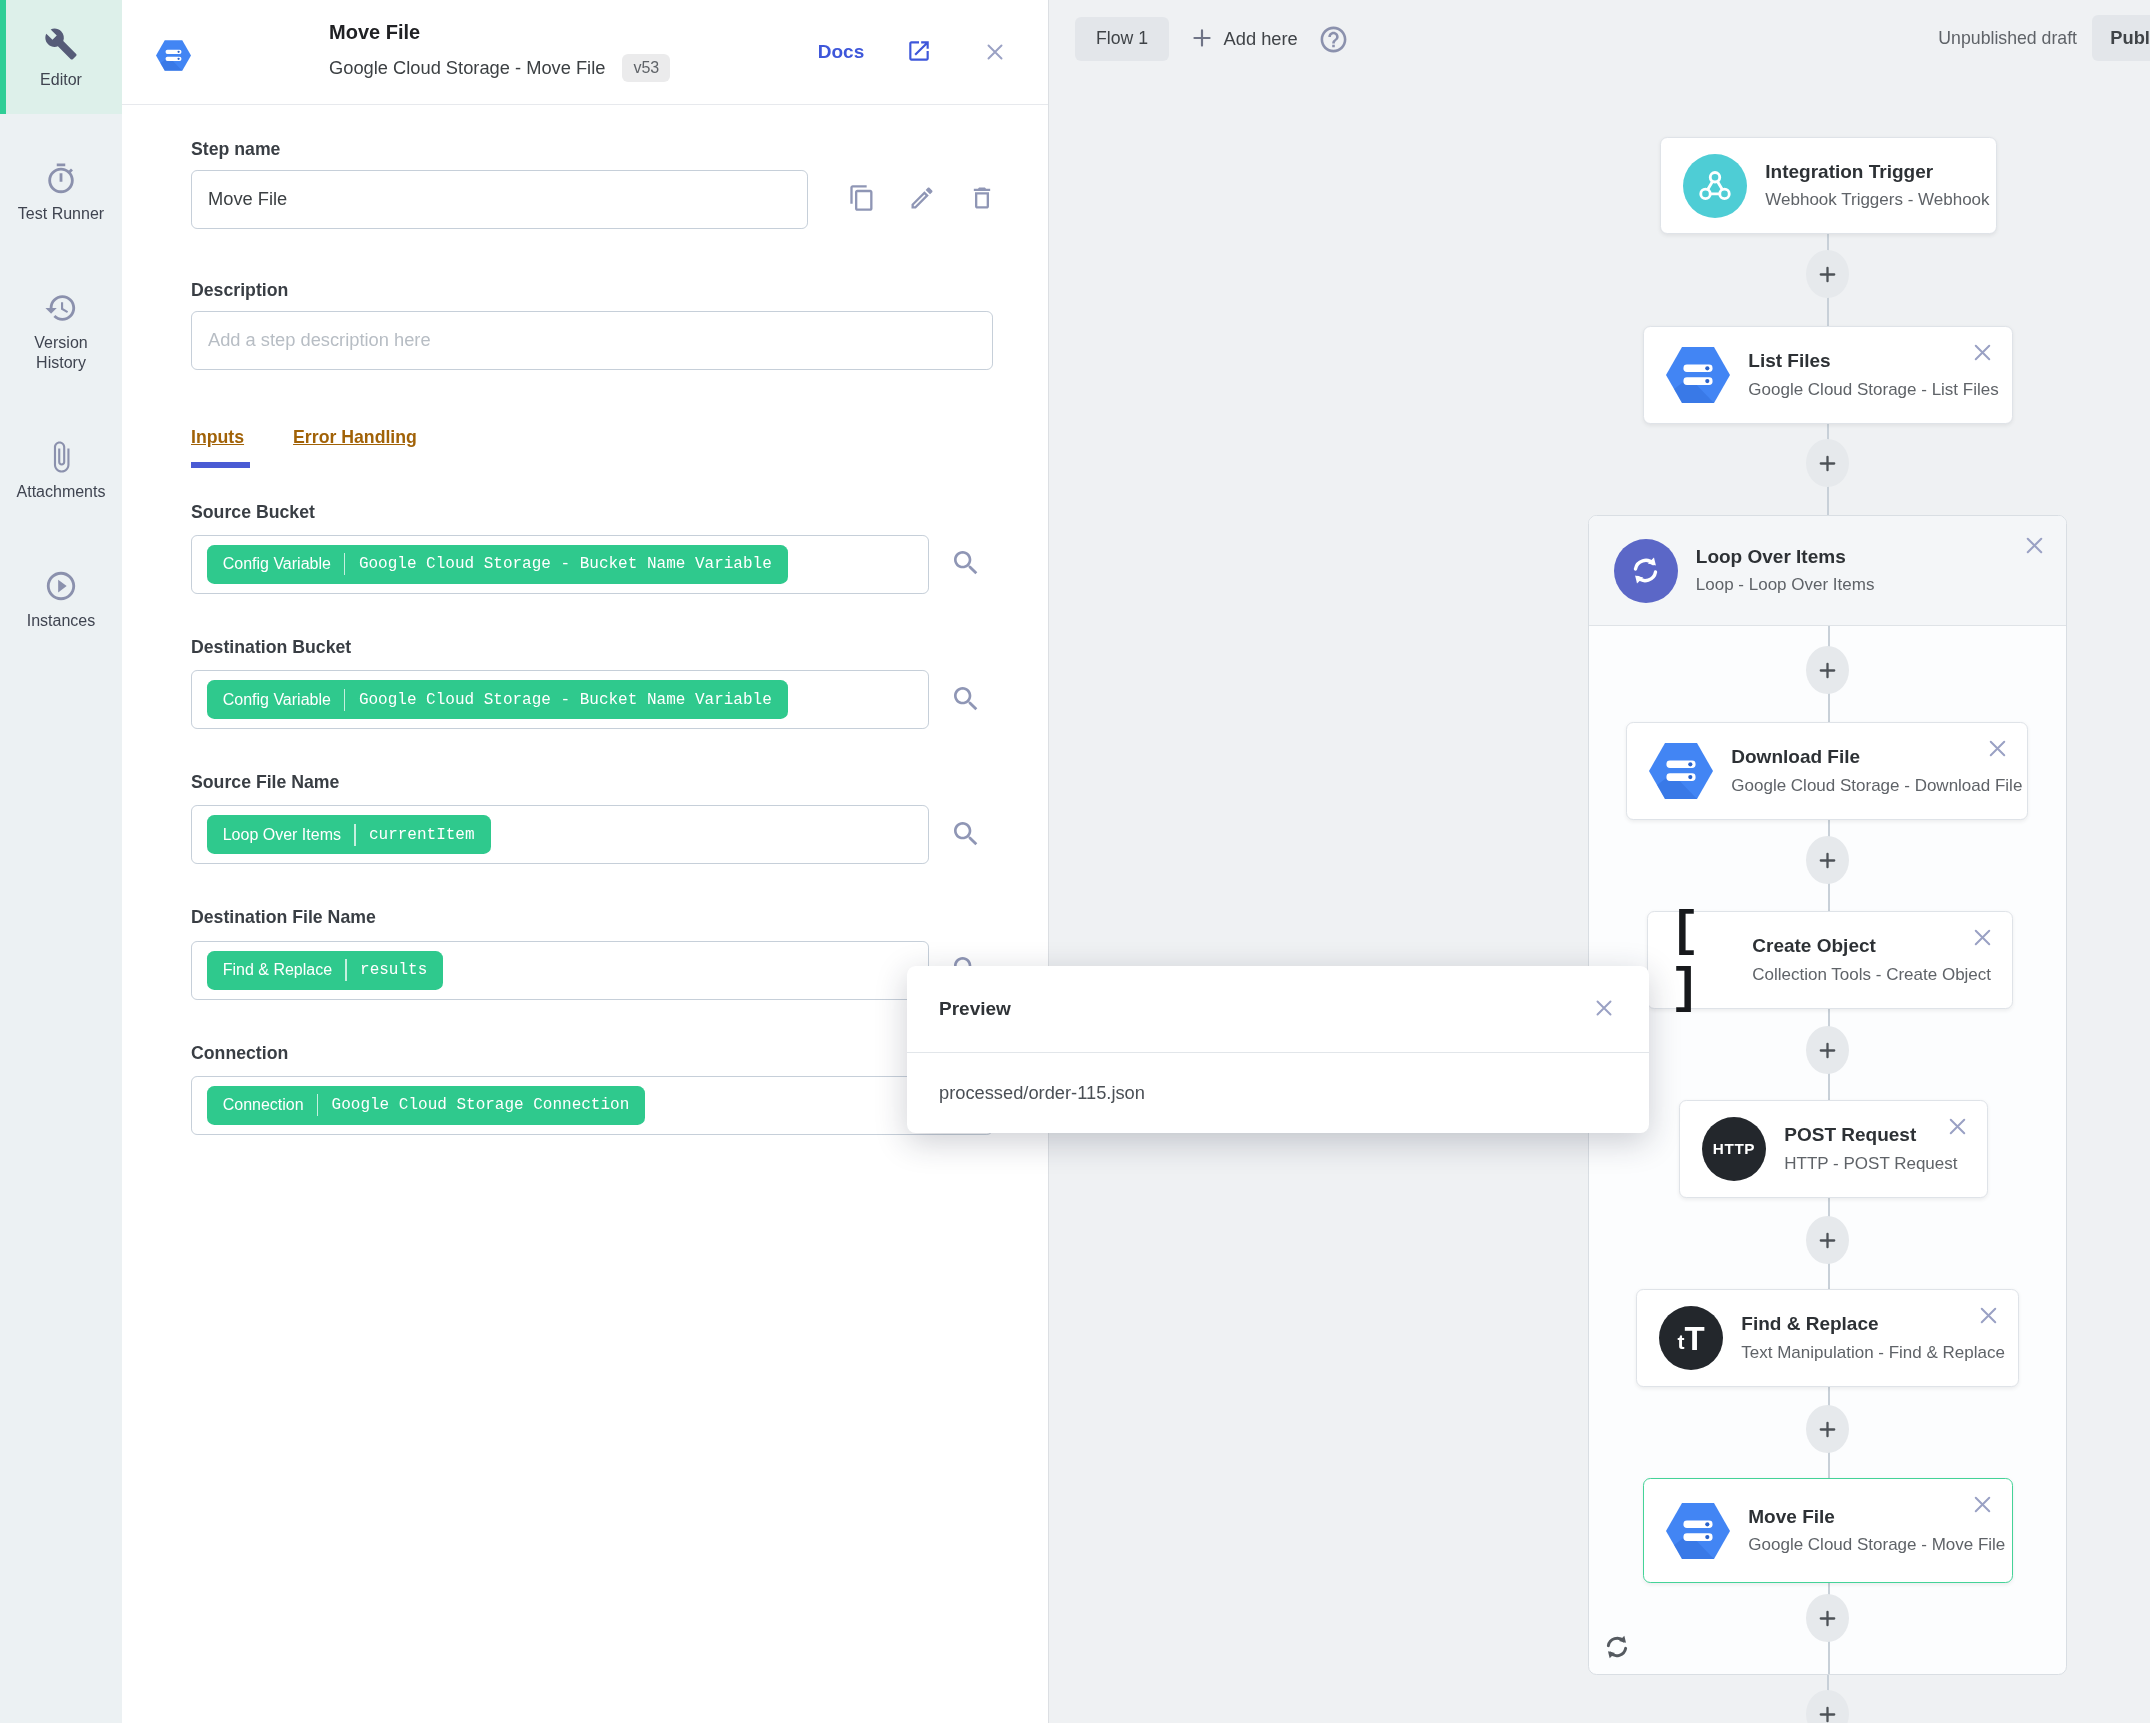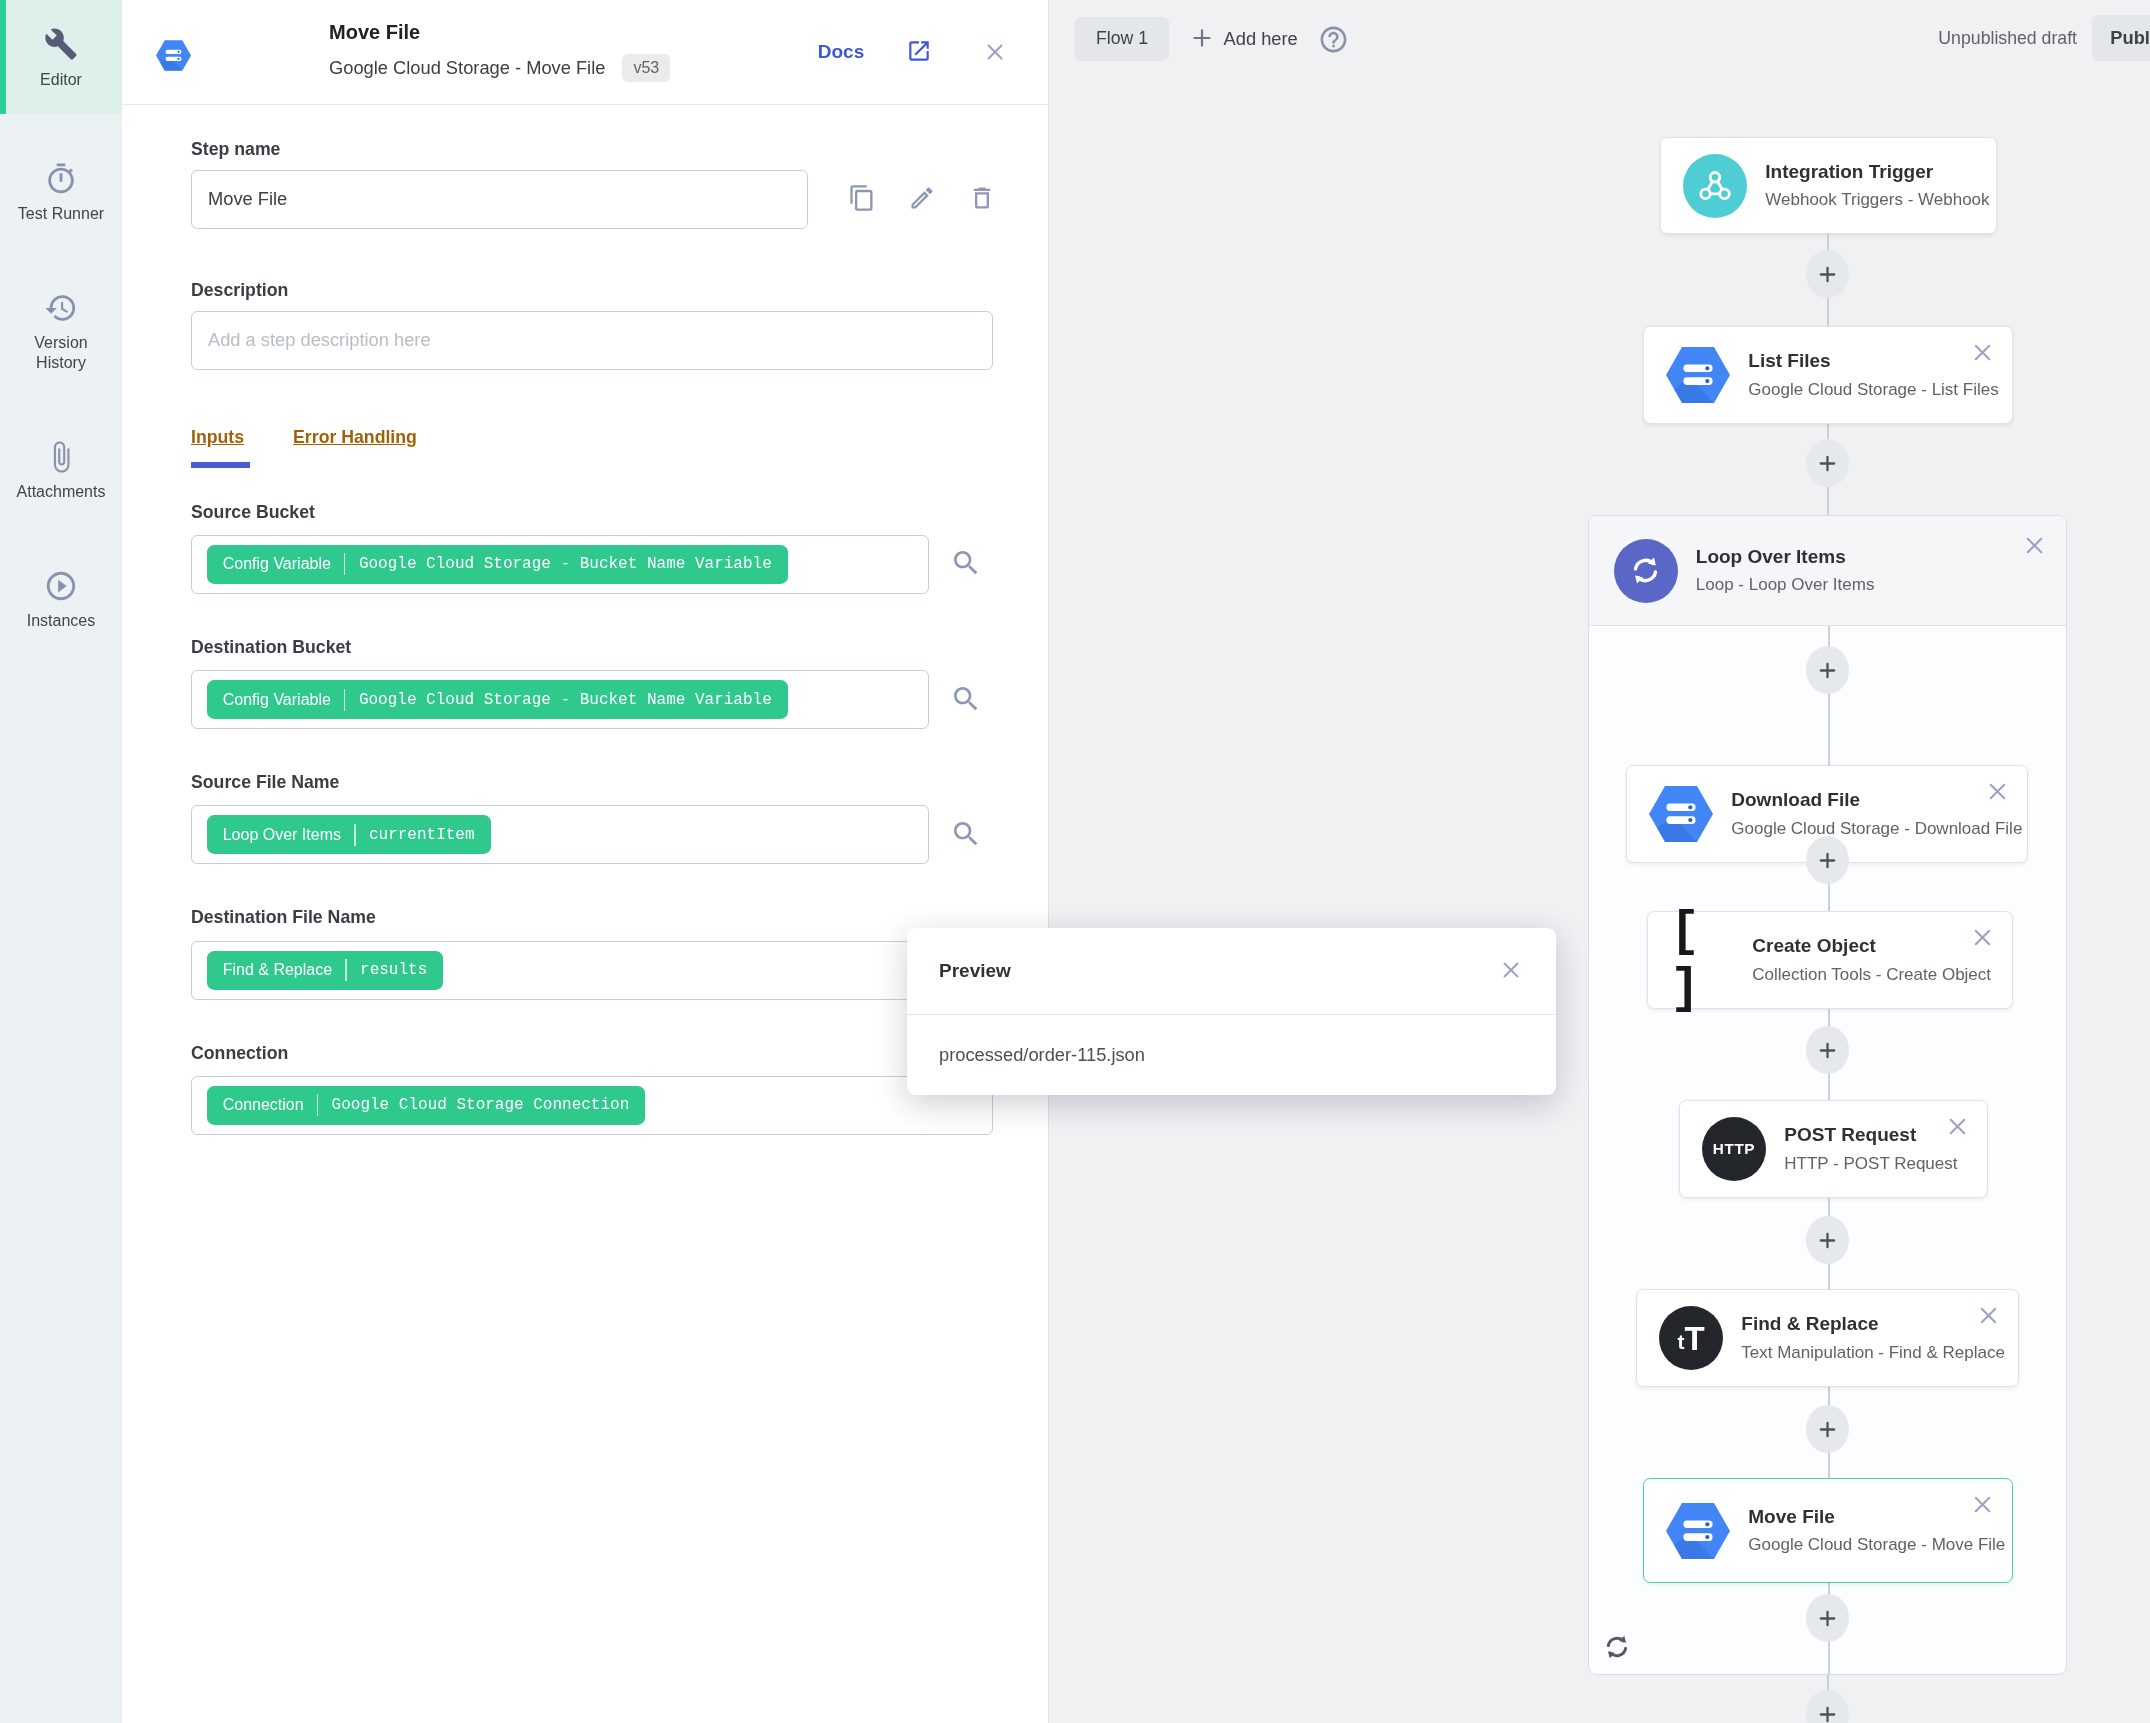--- a/index.html
+++ b/index.html
@@ -82,21 +82,21 @@
           display:flex;align-items:center;justify-content:center;letter-spacing:3.7px;border-radius:0;}
 
   .loopbox{position:absolute;left:1588px;top:515px;width:479px;height:1160px;background:#fcfdfe;
            border:1.2px solid #d9dee3;border-radius:8.6px;box-sizing:border-box;z-index:1;}
   .loophead{position:relative;height:110px;background:#f4f6f8;border-bottom:1.2px solid #dfe3e7;
             border-radius:7.3px 7.3px 0 0;display:flex;align-items:center;padding:0 24.5px;box-sizing:border-box;}
   .loopline{position:absolute;left:239px;top:110px;bottom:0;width:1.8px;background:#c8d0d8;}
   .looprepeat{position:absolute;left:12.2px;bottom:8.6px;}
 
   
-  .popup{position:absolute;left:907px;top:928px;width:649px;height:167px;background:#fff;
+  .popup{position:absolute;left:907px;top:966px;width:742px;height:167px;background:#fff;
          border-radius:8.6px;box-shadow:0 8.6px 32px rgba(30,35,60,.22);z-index:60;}
   .popup-head{height:86px;display:flex;align-items:center;padding:0 32px;border-bottom:1.2px solid #e2e6ea;}
   .popup-title{font-size:19px;font-weight:700;color:#2f3337;flex:1;}
   .popup-body{height:80px;display:flex;align-items:center;padding:0 32px;font-size:18.3px;color:#4a4f55;}
 </style>
 </head>
 <body>
 
 <div class="app">
 
@@ -402,21 +402,21 @@
       </svg>
     </span>
   </div>
 
   <div class="plusbtn" style="left:1806px;top:646px;">
     <svg width="23" height="23" viewBox="0 0 24 24">
         <path d="M12 5v14M5 12h14" stroke="#4d5257" stroke-width="2.4" stroke-linecap="round" fill="none"></path>
       </svg>
   </div>
 
-  <div class="node" style="left:1626px;top:722px;width:402px;height:98px;margin-top:43px;">
+  <div class="node" style="left:1626px;top:722px;width:402px;height:98px;">
     <span class="nicon">
       <svg width="64" height="56" viewBox="0 0 110 96">
         <polygon points="27.5,0 82.5,0 110,48 82.5,96 27.5,96 0,48" fill="#4285f4"></polygon>
         <polygon points="14,72 27.5,96 82.5,96 40,52" fill="#2f6ad8" opacity="0.45"></polygon>
         <rect x="30" y="30" width="50" height="13" rx="6" fill="#fff"></rect>
           <rect x="30" y="52" width="50" height="13" rx="6" fill="#fff"></rect>
         <circle cx="71" cy="36.5" r="3.6" fill="#2a62c9"></circle>
           <circle cx="71" cy="58.5" r="3.6" fill="#2a62c9"></circle>
       </svg>
     </span>

